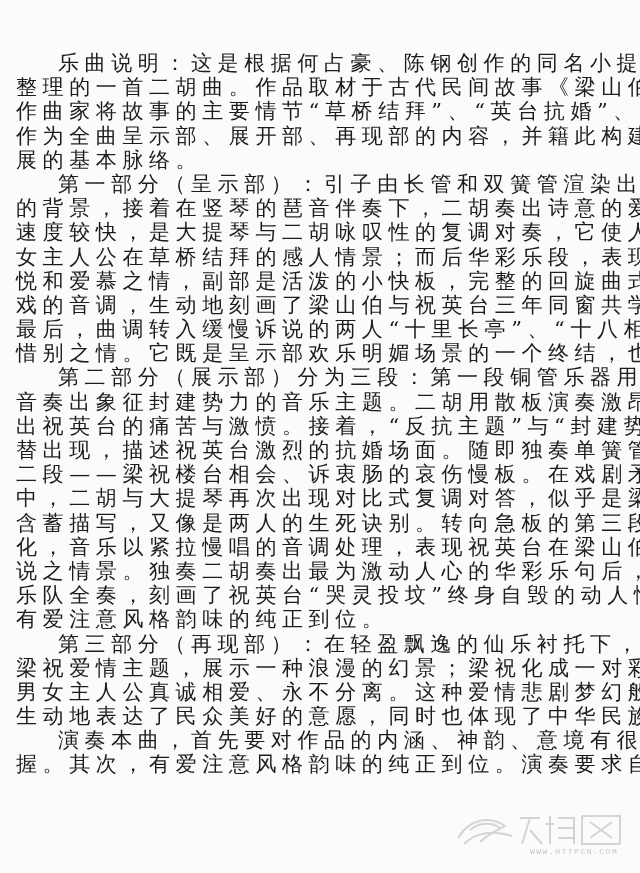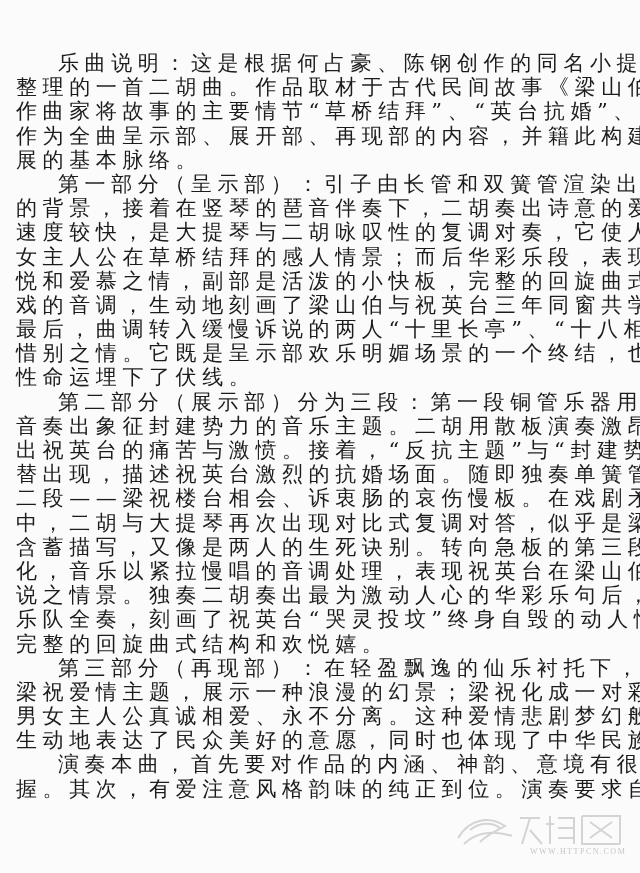--- a/index.html
+++ b/index.html
@@ -44,21 +44,21 @@
     position: absolute;
     left: 0;
     top: 0;
     width: 180px;
     height: 40px;
   }
   .wm-text {
     position: absolute;
     left: 80px;
     top: 39px;
-    font-family: Liberation Serif, serif;
+    font-family: Liberation Mono, monospace;
     font-size: 8px;
     letter-spacing: 1.5px;
     color: #c6c6c6;
   }
 </style>
 </head>
 <body>
 
 <div class="page">
 
@@ -72,35 +72,34 @@
 
   <div>
     <span class="line indent">第一部分（呈示部）：引子由长管和双簧管渲染出一个清美迷人</span>
     <span class="line">的背景，接着在竖琴的琶音伴奏下，二胡奏出诗意的爱琴主题。中段</span>
     <span class="line">速度较快，是大提琴与二胡咏叹性的复调对奏，它使人不禁联想起男</span>
     <span class="line">女主人公在草桥结拜的感人情景；而后华彩乐段，表现人物内心的喜</span>
     <span class="line">悦和爱慕之情，副部是活泼的小快板，完整的回旋曲式结构和欢悦嬉</span>
     <span class="line">戏的音调，生动地刻画了梁山伯与祝英台三年同窗共学的快乐情景；</span>
     <span class="line">最后，曲调转入缓慢诉说的两人“十里长亭”、“十八相送”的依依</span>
     <span class="line">惜别之情。它既是呈示部欢乐明媚场景的一个终结，也为两人的悲惨</span>
-    <span class="line">性命运埋下了伏线。</span>
   </div>
 
   <div>
     <span class="line indent">第二部分（展示部）分为三段：第一段铜管乐器用凶狠粗暴的乐</span>
     <span class="line">音奏出象征封建势力的音乐主题。二胡用散板演奏激昂的音调，表现</span>
     <span class="line">出祝英台的痛苦与激愤。接着，“反抗主题”与“封建势力主题”交</span>
     <span class="line">替出现，描述祝英台激烈的抗婚场面。随即独奏单簧管引出第二段第</span>
     <span class="line">二段——梁祝楼台相会、诉衷肠的哀伤慢板。在戏剧矛盾冲突的过程</span>
     <span class="line">中，二胡与大提琴再次出现对比式复调对答，似乎是梁祝楼台相会的</span>
     <span class="line">含蓄描写，又像是两人的生死诀别。转向急板的第三段，情绪急骤变</span>
     <span class="line">化，音乐以紧拉慢唱的音调处理，表现祝英台在梁山伯坟前向苍天诉</span>
     <span class="line">说之情景。独奏二胡奏出最为激动人心的华彩乐句后，由打击乐推出</span>
     <span class="line">乐队全奏，刻画了祝英台“哭灵投坟”终身自毁的动人情节。至此，</span>
-    <span class="line">完整的回旋曲式结构和欢悦嬉。</span>
+    <span class="line">有爱注意风格韵味的纯正到位。</span>
   </div>
 
   <div>
     <span class="line indent">第三部分（再现部）：在轻盈飘逸的仙乐衬托下，二胡演奏再现</span>
     <span class="line">梁祝爱情主题，展示一种浪漫的幻景；梁祝化成一对彩蝶，翩翩起舞，</span>
     <span class="line">男女主人公真诚相爱、永不分离。这种爱情悲剧梦幻般的大团圆结局，</span>
     <span class="line">生动地表达了民众美好的意愿，同时也体现了中华民族的审美情趣。</span>
   </div>
 
   <div>

